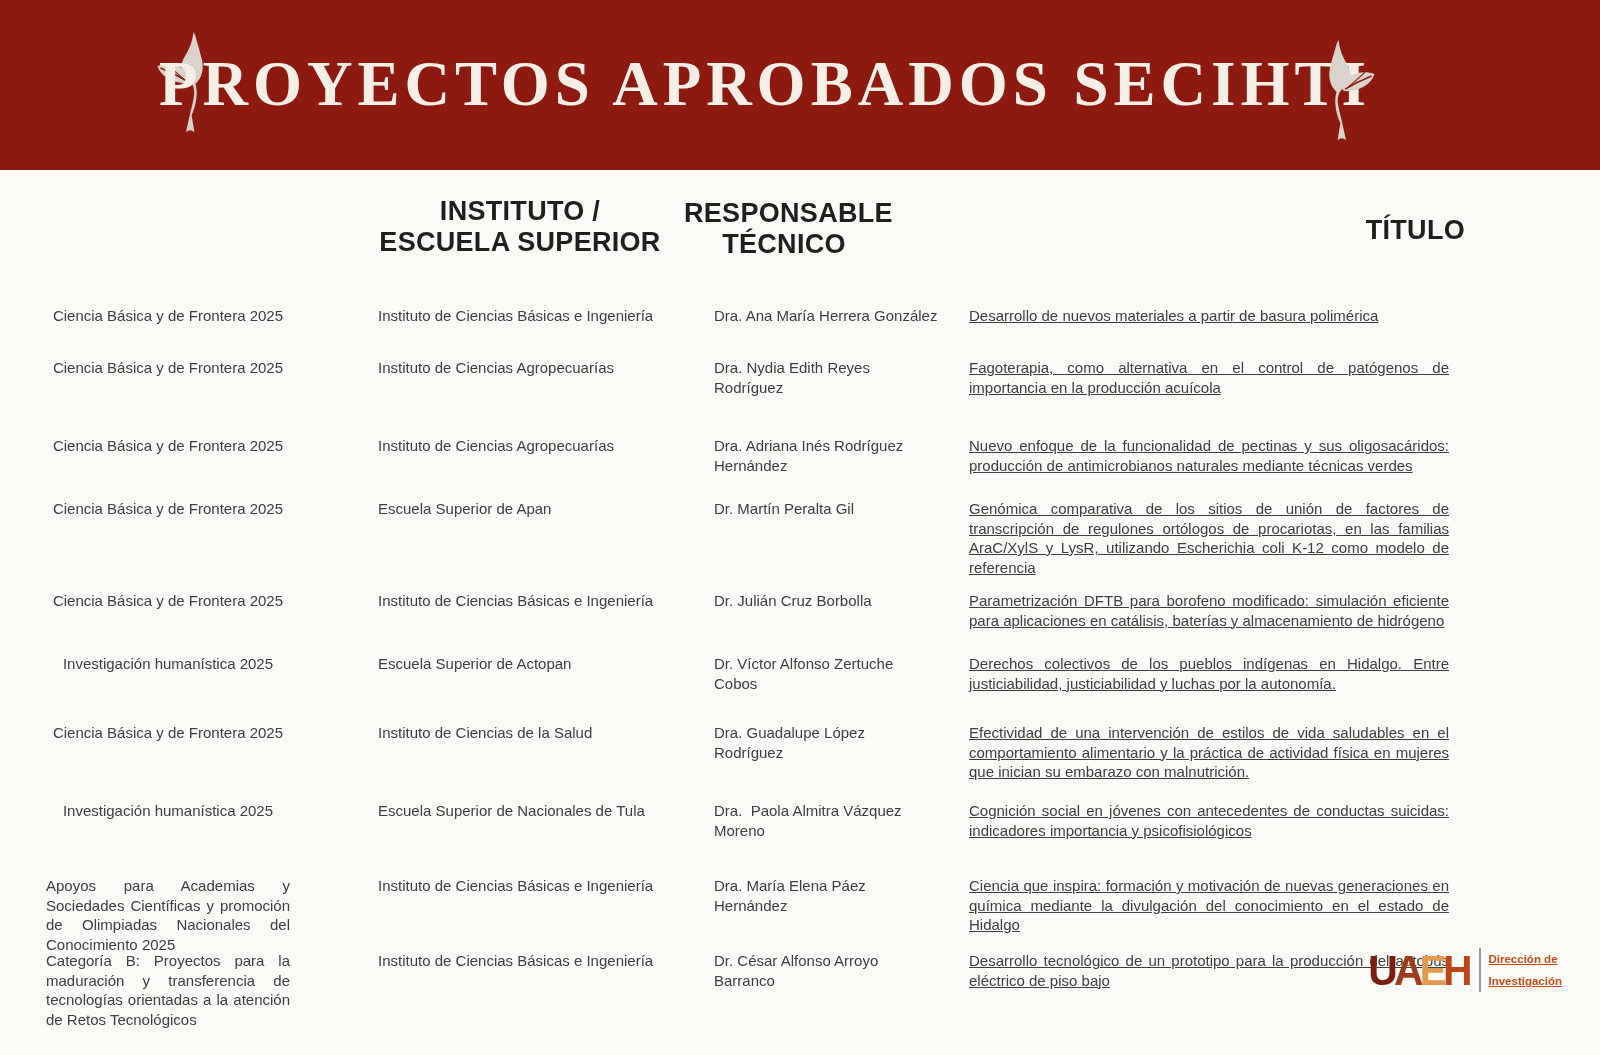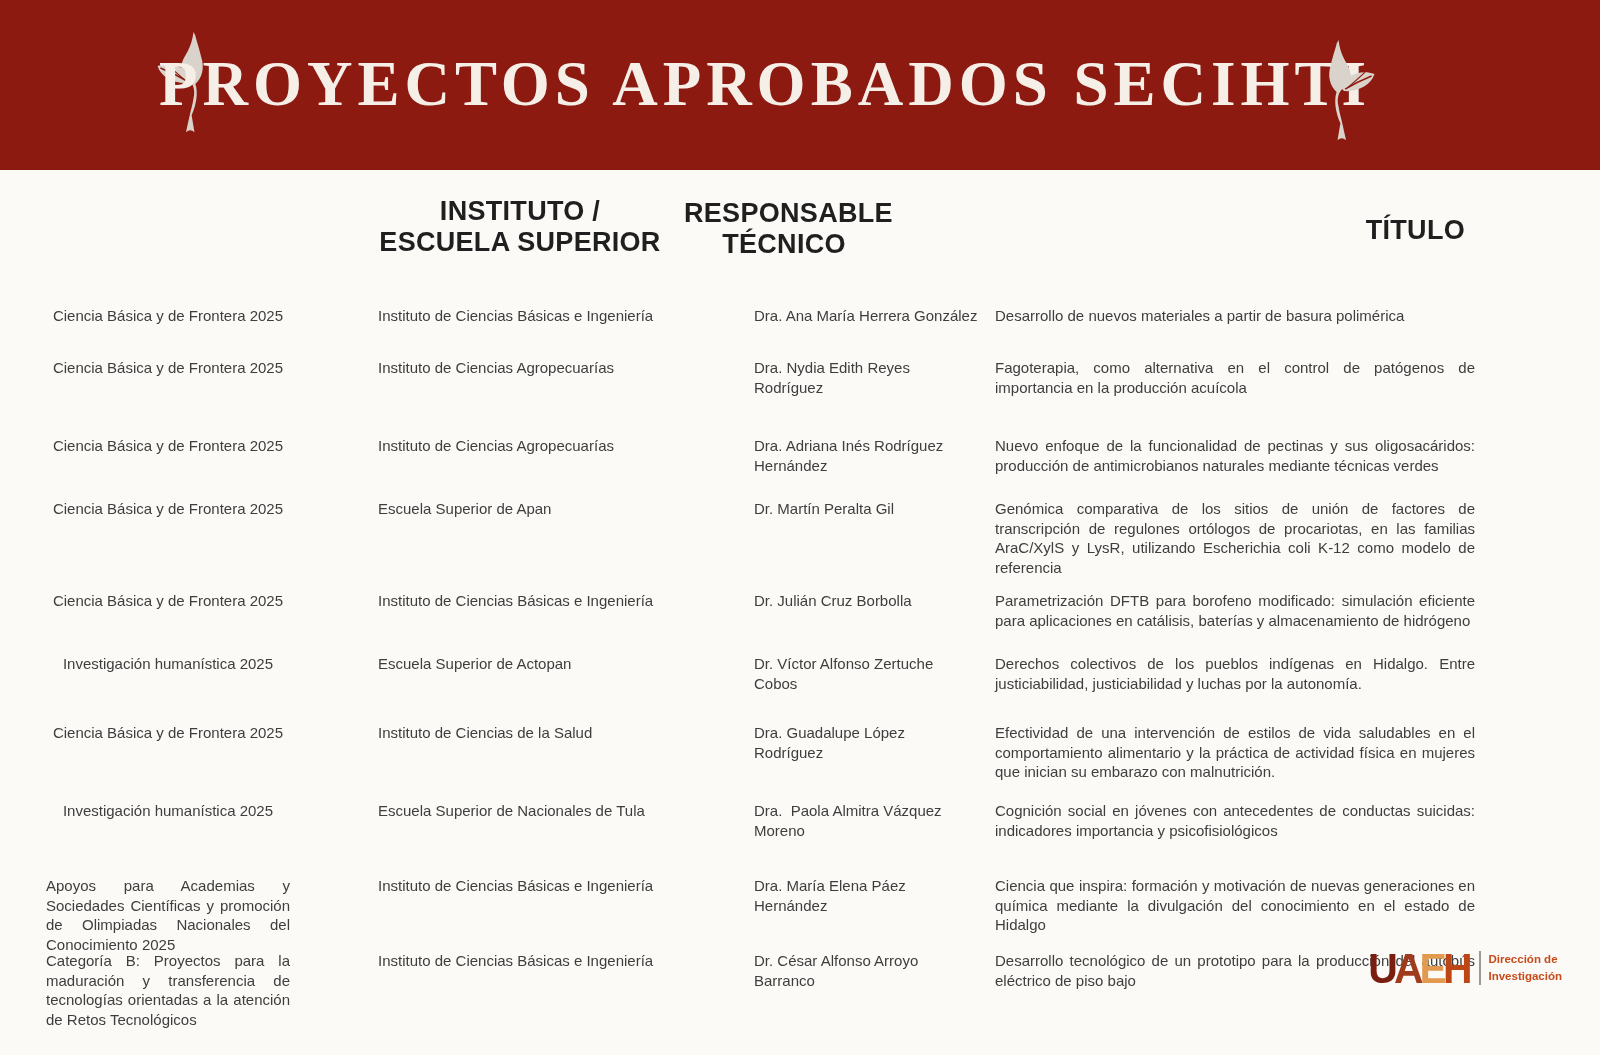--- a/index.html
+++ b/index.html
@@ -32,30 +32,30 @@
   .colhead.inst-h{left:360px;width:320px;top:196px;}
   .colhead.resp-h{left:684px;width:200px;top:198px;}
   .colhead.tit-h{left:965px;width:500px;top:215px;text-align:right;}
 
   
   .row{position:absolute;left:0;width:1600px;}
   .cell{position:absolute;font-size:15px;line-height:19.5px;color:var(--body_text);}
   .cell.conv{left:46px;width:244px;text-align:center;}
   .cell.conv.long{text-align:justify;}
   .cell.inst{left:378px;width:290px;text-align:left;}
-  .cell.resp{left:714px;width:240px;white-space:pre-wrap;text-align:left;margin-left:40px;}
-  .cell.tit{left:995px;width:480px;text-align:justify;}
+  .cell.resp{left:714px;width:240px;white-space:pre-wrap;text-align:left;}
+  .cell.tit{left:969px;width:480px;text-align:justify;text-decoration:underline;}
 
   
   .footer-logo{position:absolute;right:38px;top:948px;display:flex;align-items:center;}
   .uaeh{font-weight:bold;font-size:41px;letter-spacing:-4px;line-height:40px;transform:scaleY(1.05);}
   .uaeh .u{color:var(--logo_u);} .uaeh .a{color:var(--logo_a);}
   .uaeh .e{color:var(--logo_e);} .uaeh .h{color:var(--logo_h);}
   .caption{margin-left:10px;border-left:2px solid #9a9a9a;padding-left:8px;
-    font-size:11.5px;line-height:17px;font-weight:bold;color:var(--caption_color);white-space:pre-line;}
+    font-size:11.5px;line-height:22px;font-weight:bold;color:var(--caption_color);white-space:pre-line;text-decoration:underline;}
 </style>
 </head>
 <body>
 
 <div class="page">
 
   <div class="band">
     <svg class="garza left" viewBox="0 0 70 112" aria-hidden="true">
       <path fill="var(--garza)" d="M44,0 C43,8 41,14 38,20 C34,27 31,32 31,38 C31,44 34,48 39,51 C44,55 46,62 44,70 C43,77 41,83 40,88 L36,106 C39,103 42,103 45,106 L42,88 C47,77 49,64 46,55 C53,49 56,38 52,26 C50,17 47,9 46,4 Z"></path>
       <path fill="var(--garza)" d="M40,46 C33,36 19,31 6,36 C9,47 23,55 38,54 C41,52 41,49 40,46 Z"></path>

